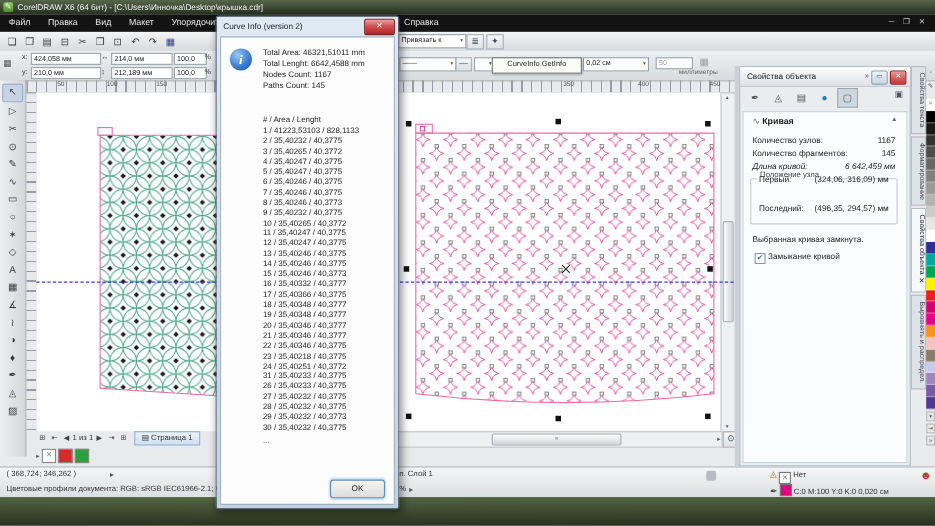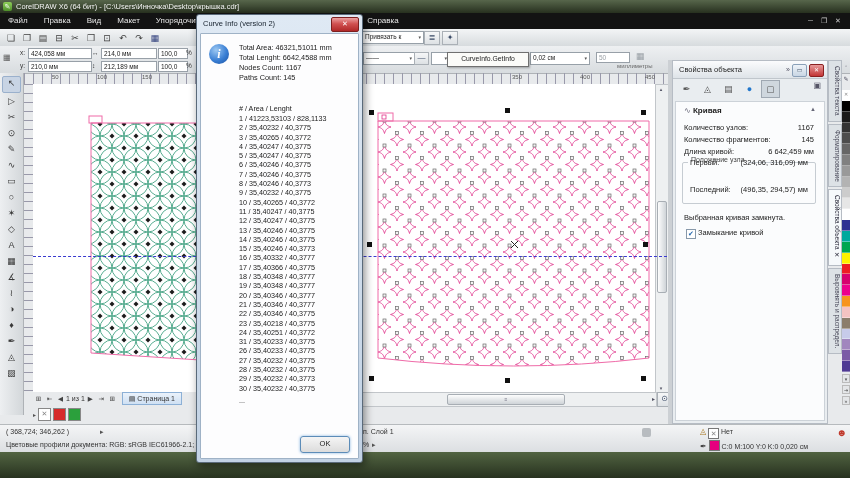--- a/index.html
+++ b/index.html
@@ -380,21 +380,21 @@
       </div>
       <div class="ab" style="right:8px;top:4px;font-size:6px;color:#667;">▲</div>
       <div class="ab dkrow" style="top:20px;">
         <span>Количество узлов:</span>
         <span class="dkval">1167</span>
       </div>
       <div class="ab dkrow" style="top:32px;">
         <span>Количество фрагментов:</span>
         <span class="dkval">145</span>
       </div>
-      <div class="ab dkrow" style="top:44px;">
+      <div class="ab dkrow" style="top:44px;font-style:italic;">
         <span>Длина кривой:</span>
         <span class="dkval">6 642,459 мм</span>
       </div>
       <div class="ab dkgroup"></div>
       <div class="ab dklegend">Положение узла</div>
       <div class="ab dkrow" style="top:55px;left:14px;right:16px;">
         <span>Первый:</span>
         <span class="dkval">(324,06, 316,09) мм</span>
       </div>
       <div class="ab dkrow" style="top:82px;left:14px;right:16px;">

